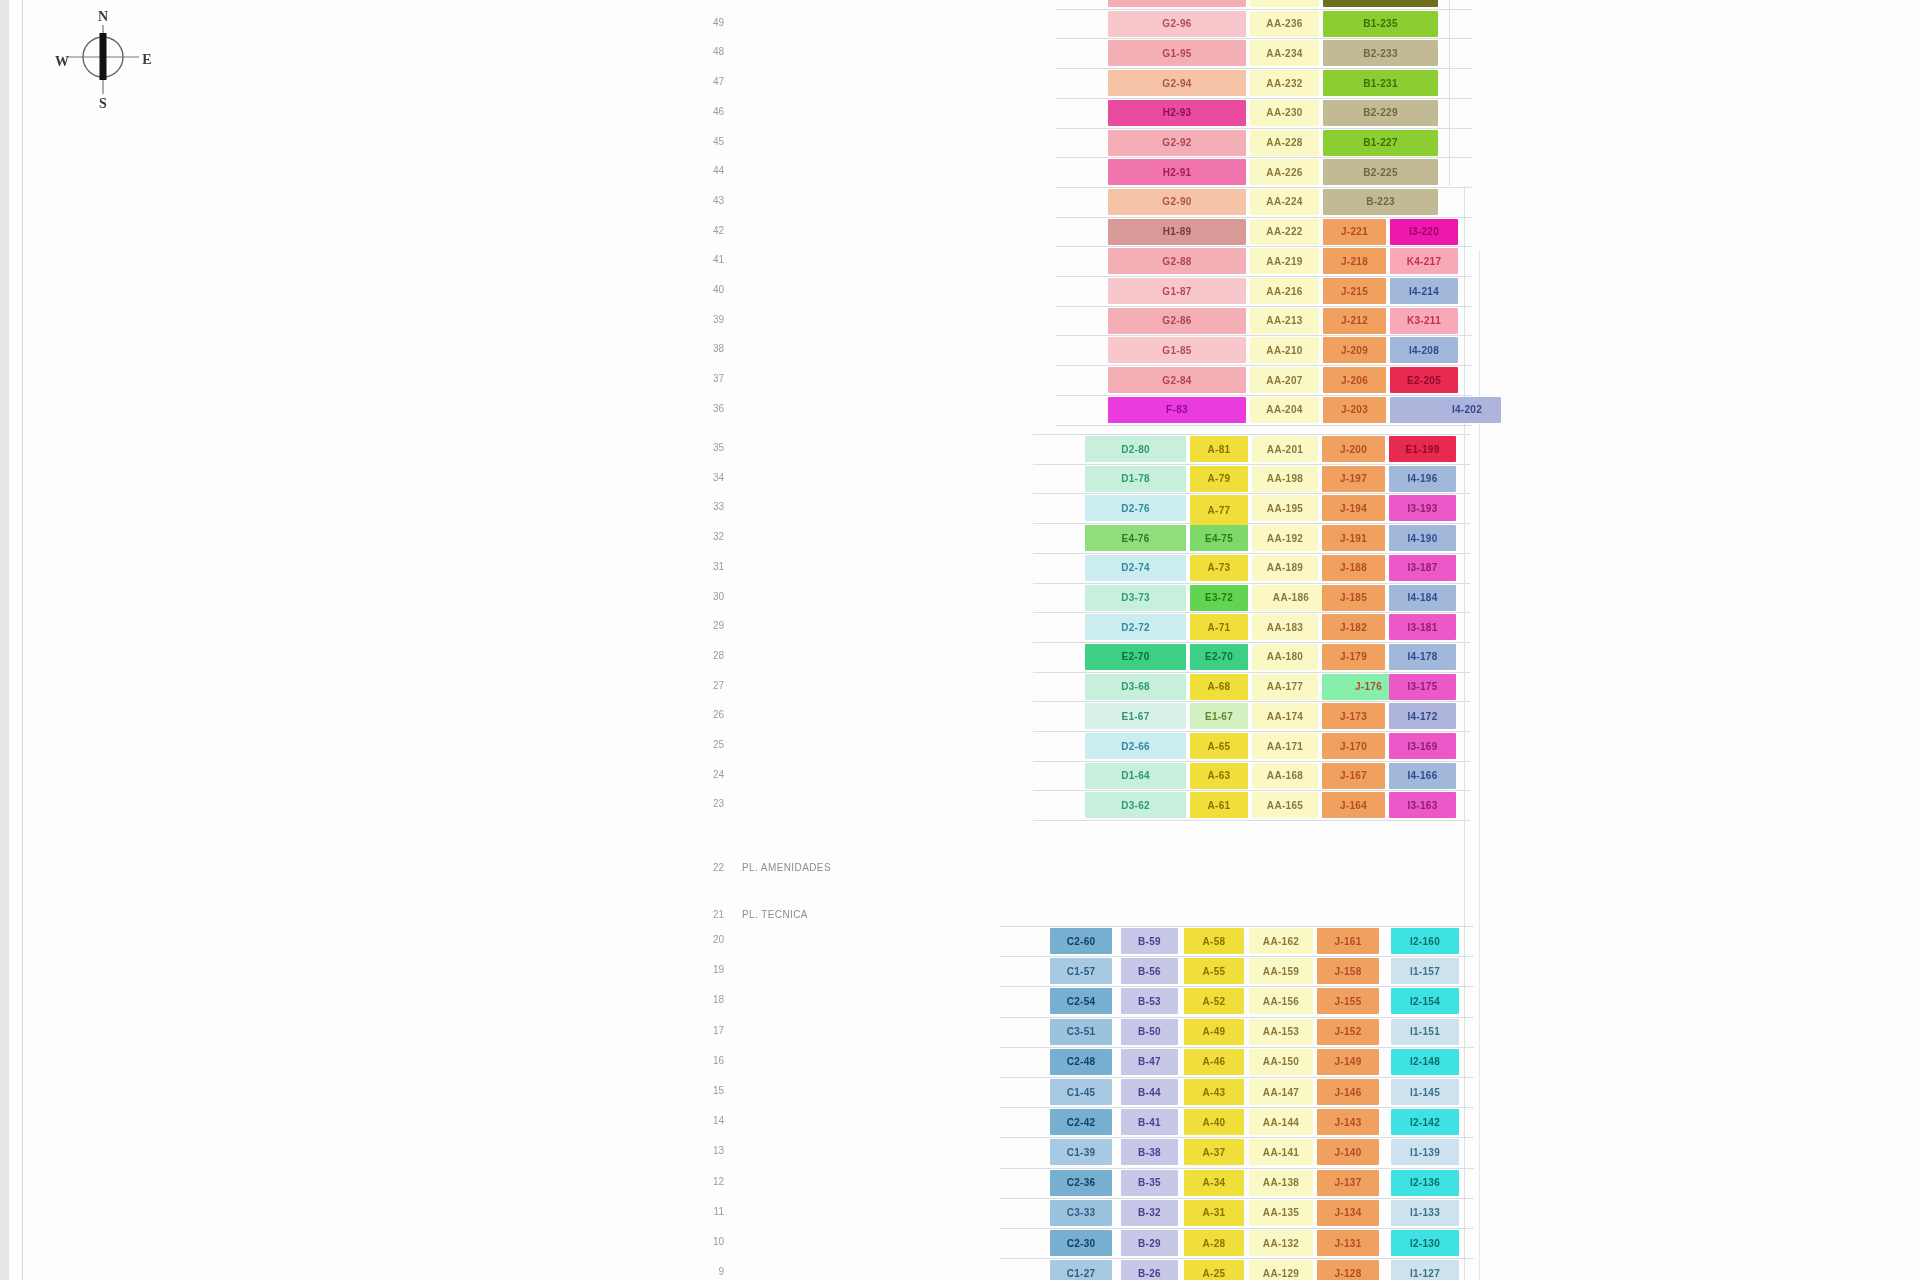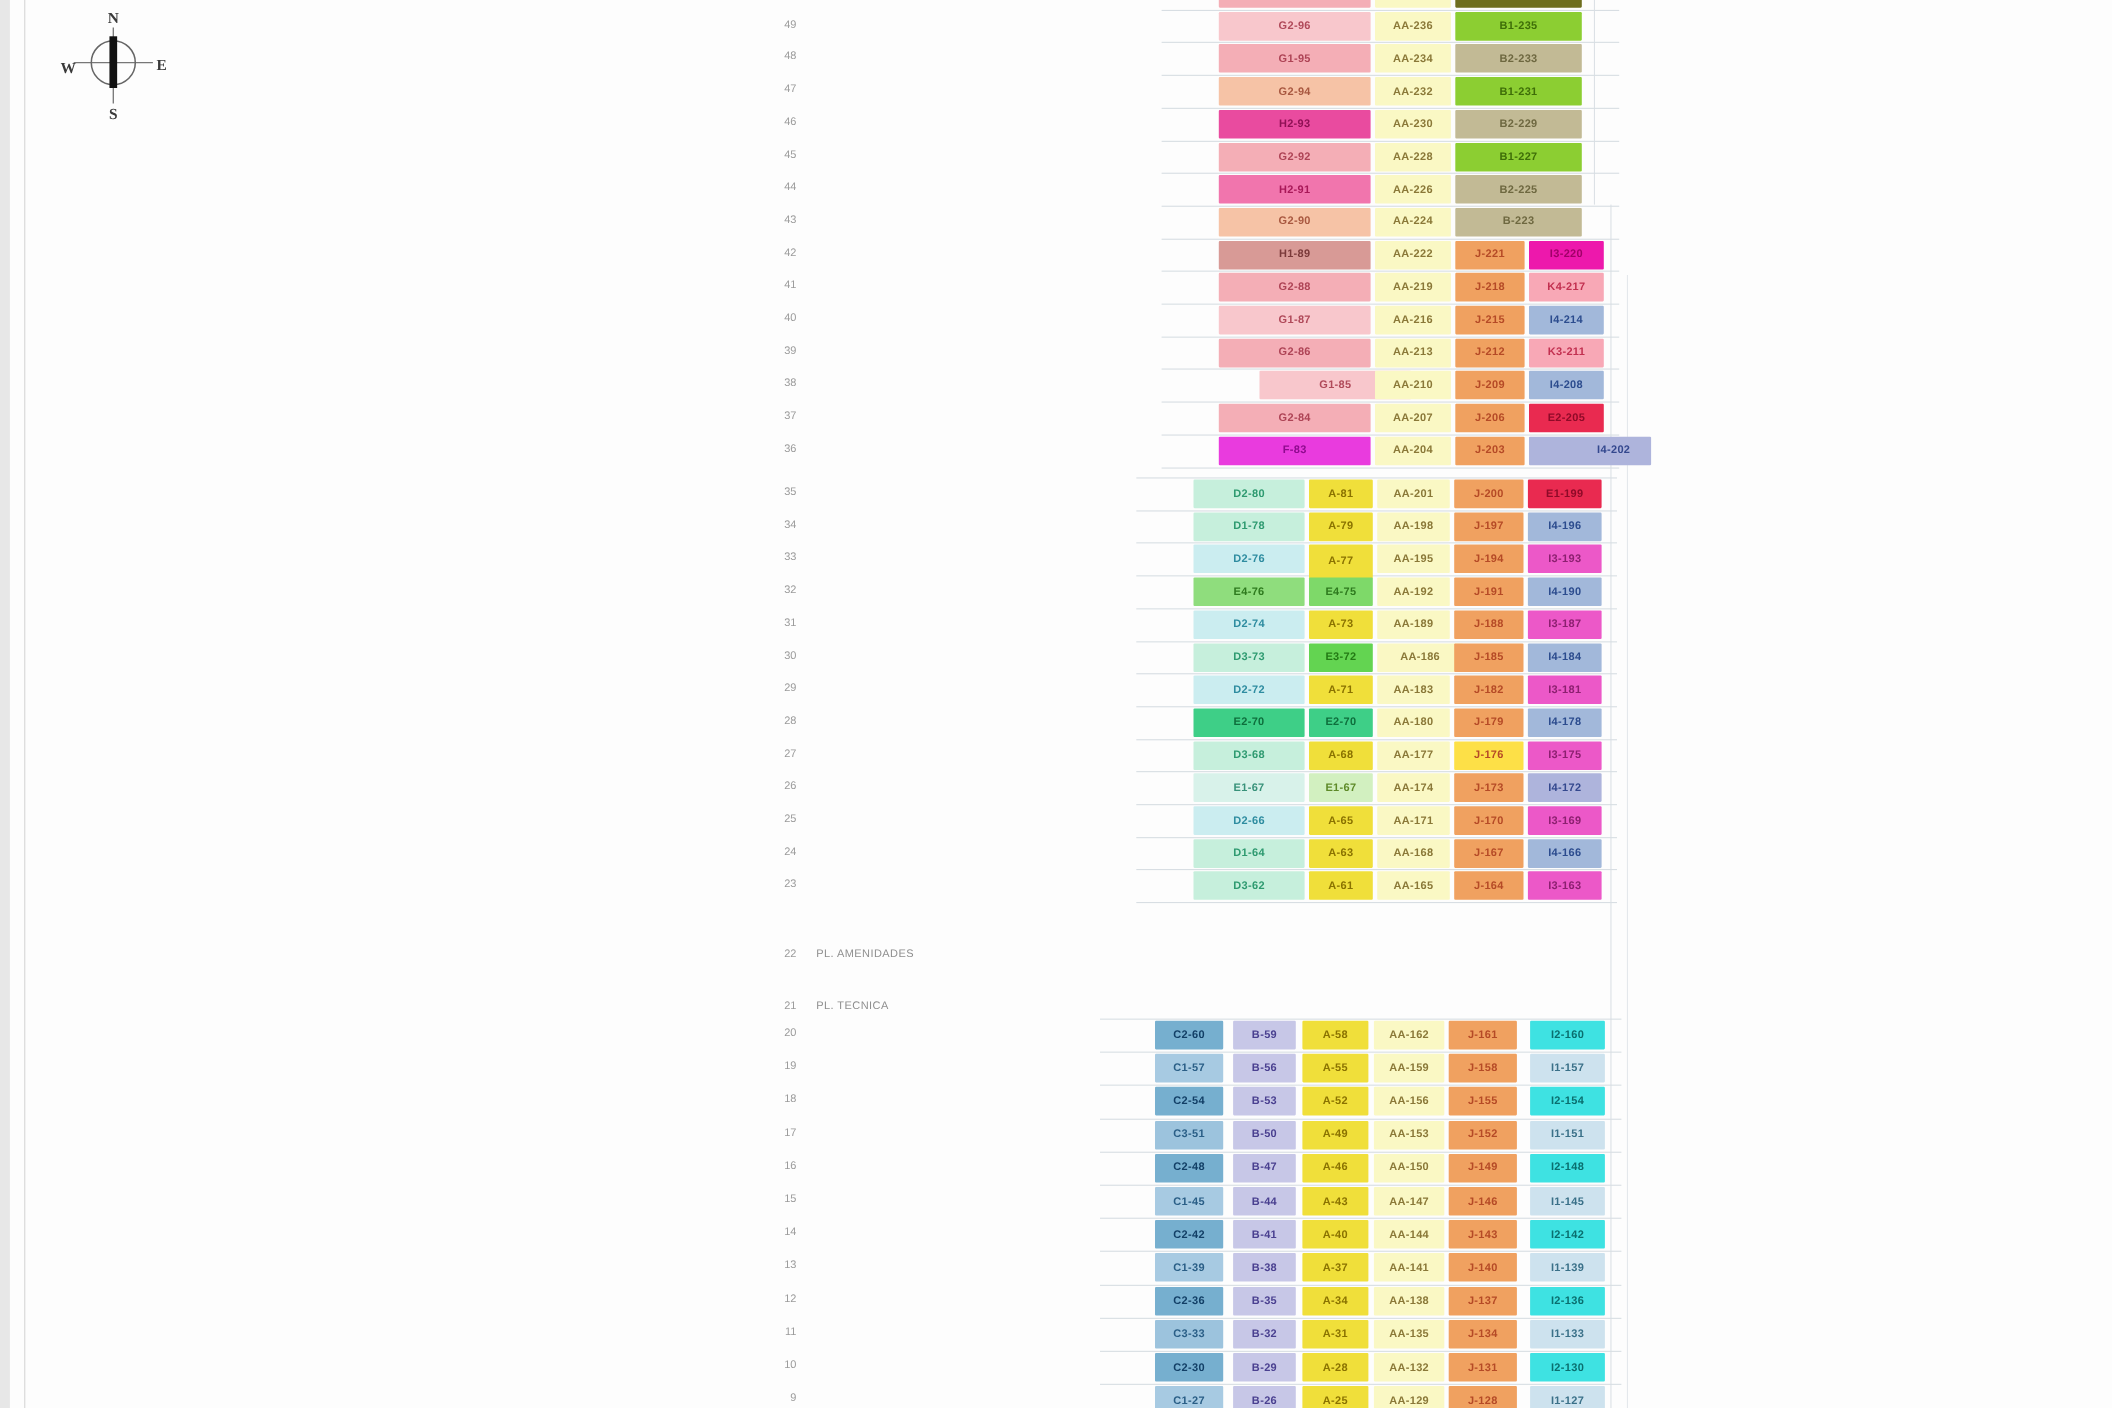--- a/index.html
+++ b/index.html
@@ -111,21 +111,21 @@
       <div class="cell" style="left: 1108px; top: 278px; width: 138px; height: 26px; background: rgb(248, 199, 204); color: rgb(176, 74, 90); z-index: 2;">G1-87</div>
       <div class="cell" style="left: 1250px; top: 278px; width: 69px; height: 26px; background: rgb(250, 248, 196); color: rgb(138, 120, 56); z-index: 2;">AA-216</div>
       <div class="cell" style="left: 1323px; top: 278px; width: 63px; height: 26px; background: rgb(240, 161, 96); color: rgb(181, 74, 38); z-index: 2;">J-215</div>
       <div class="cell" style="left: 1390px; top: 278px; width: 68px; height: 26px; background: rgb(162, 184, 218); color: rgb(44, 76, 142); z-index: 2;">I4-214</div>
       <div class="fl" style="left: 694px; top: 284px; z-index: 1;">40</div>
       <div class="cell" style="left: 1108px; top: 307.7px; width: 138px; height: 26px; background: rgb(244, 174, 182); color: rgb(174, 68, 86); z-index: 2;">G2-86</div>
       <div class="cell" style="left: 1250px; top: 307.7px; width: 69px; height: 26px; background: rgb(250, 248, 196); color: rgb(138, 120, 56); z-index: 2;">AA-213</div>
       <div class="cell" style="left: 1323px; top: 307.7px; width: 63px; height: 26px; background: rgb(240, 161, 96); color: rgb(181, 74, 38); z-index: 2;">J-212</div>
       <div class="cell" style="left: 1390px; top: 307.7px; width: 68px; height: 26px; background: rgb(248, 168, 182); color: rgb(194, 48, 80); z-index: 2;">K3-211</div>
       <div class="fl" style="left: 694px; top: 313.7px; z-index: 1;">39</div>
-      <div class="cell" style="left: 1108px; top: 337.4px; width: 138px; height: 26px; background: rgb(248, 199, 204); color: rgb(176, 74, 90); z-index: 2; margin-left: 37px;">G1-85</div>
+      <div class="cell" style="left: 1108px; top: 337.4px; width: 138px; height: 26px; background: rgb(248, 199, 204); color: rgb(176, 74, 90); z-index: 2;">G1-85</div>
       <div class="cell" style="left: 1250px; top: 337.4px; width: 69px; height: 26px; background: rgb(250, 248, 196); color: rgb(138, 120, 56); z-index: 2;">AA-210</div>
       <div class="cell" style="left: 1323px; top: 337.4px; width: 63px; height: 26px; background: rgb(240, 161, 96); color: rgb(181, 74, 38); z-index: 2;">J-209</div>
       <div class="cell" style="left: 1390px; top: 337.4px; width: 68px; height: 26px; background: rgb(162, 184, 218); color: rgb(44, 76, 142); z-index: 2;">I4-208</div>
       <div class="fl" style="left: 694px; top: 343.4px; z-index: 1;">38</div>
       <div class="cell" style="left: 1108px; top: 367.1px; width: 138px; height: 26px; background: rgb(244, 174, 182); color: rgb(174, 68, 86); z-index: 2;">G2-84</div>
       <div class="cell" style="left: 1250px; top: 367.1px; width: 69px; height: 26px; background: rgb(250, 248, 196); color: rgb(138, 120, 56); z-index: 2;">AA-207</div>
       <div class="cell" style="left: 1323px; top: 367.1px; width: 63px; height: 26px; background: rgb(240, 161, 96); color: rgb(181, 74, 38); z-index: 2;">J-206</div>
       <div class="cell" style="left: 1390px; top: 367.1px; width: 68px; height: 26px; background: rgb(233, 42, 80); color: rgb(142, 10, 40); z-index: 2;">E2-205</div>
       <div class="fl" style="left: 694px; top: 373.1px; z-index: 1;">37</div>
       <div class="cell" style="left: 1108px; top: 396.8px; width: 138px; height: 26px; background: rgb(233, 59, 222); color: rgb(142, 10, 142); z-index: 2;">F-83</div>
@@ -191,21 +191,21 @@
       <div class="fl" style="left: 694px; top: 620.2px; z-index: 1;">29</div>
       <div class="cell" style="left: 1085px; top: 643.9px; width: 101px; height: 26px; background: rgb(62, 207, 135); color: rgb(14, 110, 60); z-index: 2;">E2-70</div>
       <div class="cell" style="left: 1190px; top: 643.9px; width: 58px; height: 26px; background: rgb(62, 207, 135); color: rgb(14, 110, 60); z-index: 2;">E2-70</div>
       <div class="cell" style="left: 1252px; top: 643.9px; width: 66px; height: 26px; background: rgb(250, 248, 196); color: rgb(138, 120, 56); z-index: 2;">AA-180</div>
       <div class="cell" style="left: 1322px; top: 643.9px; width: 63px; height: 26px; background: rgb(240, 161, 96); color: rgb(181, 74, 38); z-index: 2;">J-179</div>
       <div class="cell" style="left: 1389px; top: 643.9px; width: 67px; height: 26px; background: rgb(162, 184, 218); color: rgb(44, 76, 142); z-index: 2;">I4-178</div>
       <div class="fl" style="left: 694px; top: 649.9px; z-index: 1;">28</div>
       <div class="cell" style="left: 1085px; top: 673.6px; width: 101px; height: 26px; background: rgb(198, 239, 220); color: rgb(46, 154, 112); z-index: 2;">D3-68</div>
       <div class="cell" style="left: 1190px; top: 673.6px; width: 58px; height: 26px; background: rgb(240, 223, 58); color: rgb(138, 114, 0); z-index: 2;">A-68</div>
       <div class="cell" style="left: 1252px; top: 673.6px; width: 66px; height: 26px; background: rgb(250, 248, 196); color: rgb(138, 120, 56); z-index: 2;">AA-177</div>
-      <div class="cell" style="left: 1322px; top: 673.6px; width: 63px; height: 26px; background: #fde047; color: rgb(181, 74, 38); z-index: 2;">J-176</div>
+      <div class="cell" style="left: 1322px; top: 673.6px; width: 63px; height: 26px; background: #86efac; color: rgb(181, 74, 38); z-index: 2; padding-left: 15px;">J-176</div>
       <div class="cell" style="left: 1389px; top: 673.6px; width: 67px; height: 26px; background: rgb(236, 88, 200); color: rgb(140, 32, 112); z-index: 2;">I3-175</div>
       <div class="fl" style="left: 694px; top: 679.6px; z-index: 1;">27</div>
       <div class="cell" style="left: 1085px; top: 703.3px; width: 101px; height: 26px; background: rgb(216, 242, 234); color: rgb(56, 146, 122); z-index: 2;">E1-67</div>
       <div class="cell" style="left: 1190px; top: 703.3px; width: 58px; height: 26px; background: rgb(210, 240, 192); color: rgb(94, 138, 40); z-index: 2;">E1-67</div>
       <div class="cell" style="left: 1252px; top: 703.3px; width: 66px; height: 26px; background: rgb(250, 248, 196); color: rgb(138, 120, 56); z-index: 2;">AA-174</div>
       <div class="cell" style="left: 1322px; top: 703.3px; width: 63px; height: 26px; background: rgb(240, 161, 96); color: rgb(181, 74, 38); z-index: 2;">J-173</div>
       <div class="cell" style="left: 1389px; top: 703.3px; width: 67px; height: 26px; background: rgb(174, 180, 220); color: rgb(52, 72, 142); z-index: 2;">I4-172</div>
       <div class="fl" style="left: 694px; top: 709.3px; z-index: 1;">26</div>
       <div class="cell" style="left: 1085px; top: 733px; width: 101px; height: 26px; background: rgb(203, 237, 240); color: rgb(46, 140, 160); z-index: 2;">D2-66</div>
       <div class="cell" style="left: 1190px; top: 733px; width: 58px; height: 26px; background: rgb(240, 223, 58); color: rgb(138, 114, 0); z-index: 2;">A-65</div>

